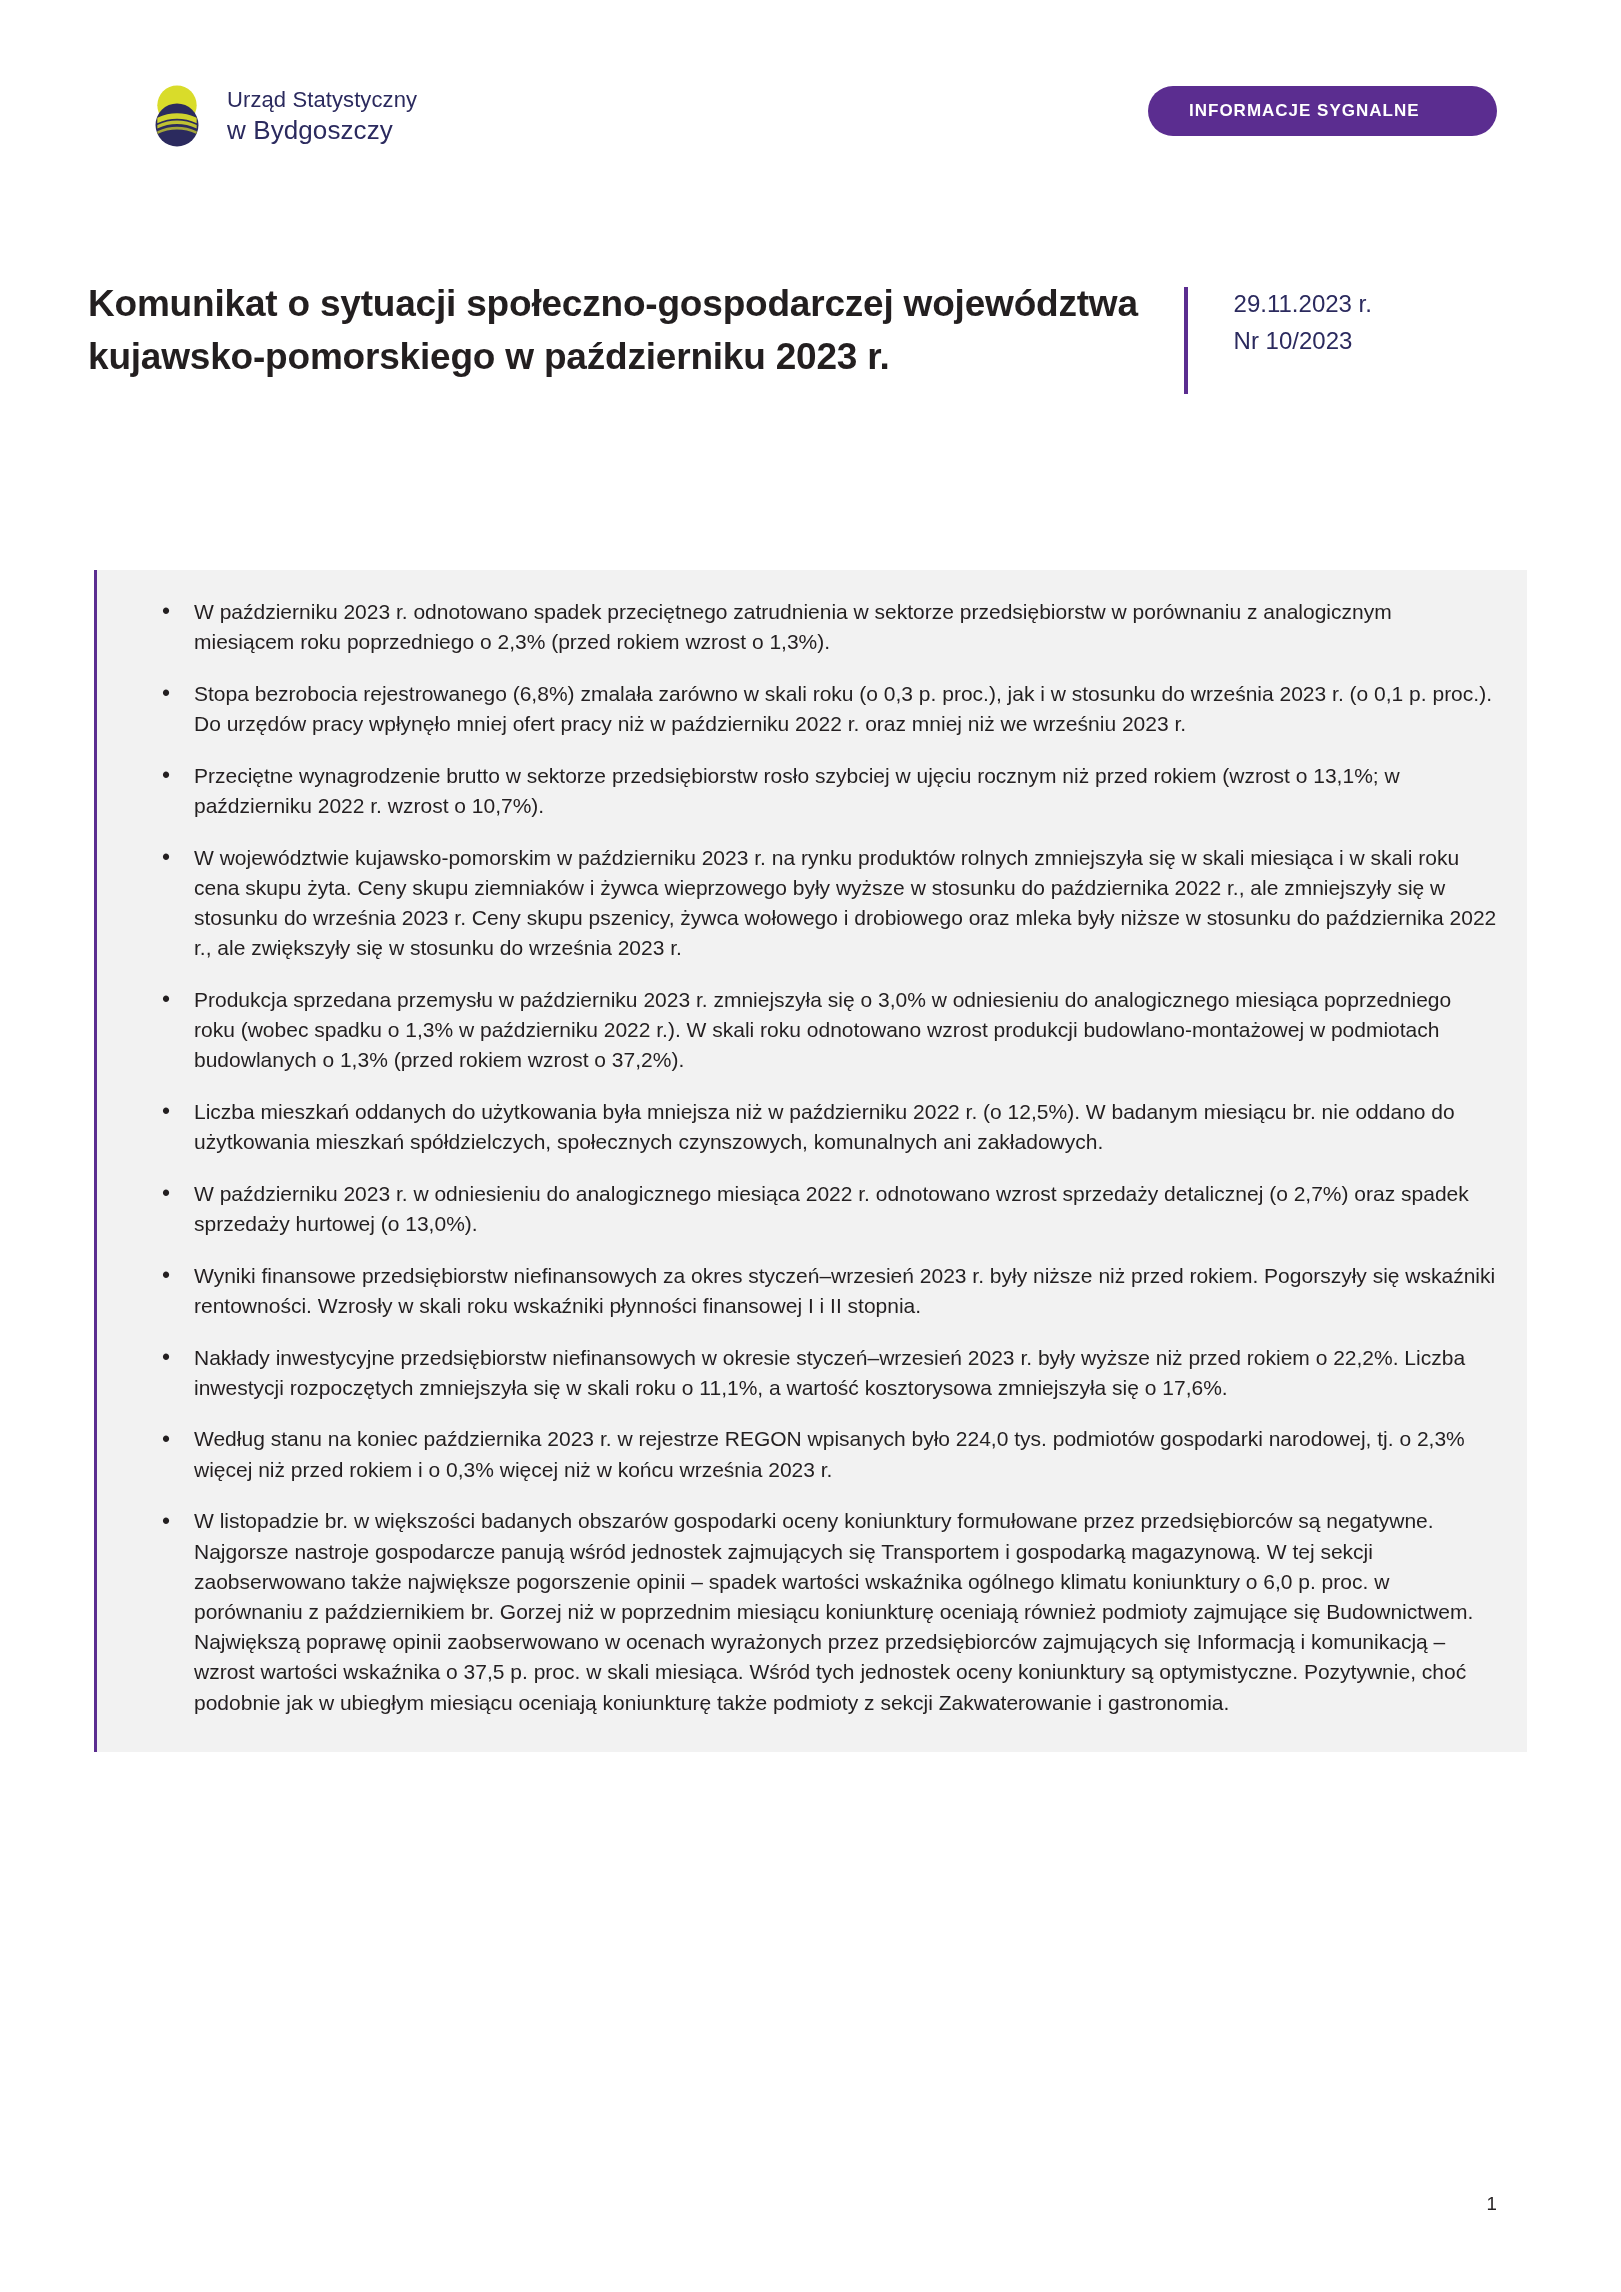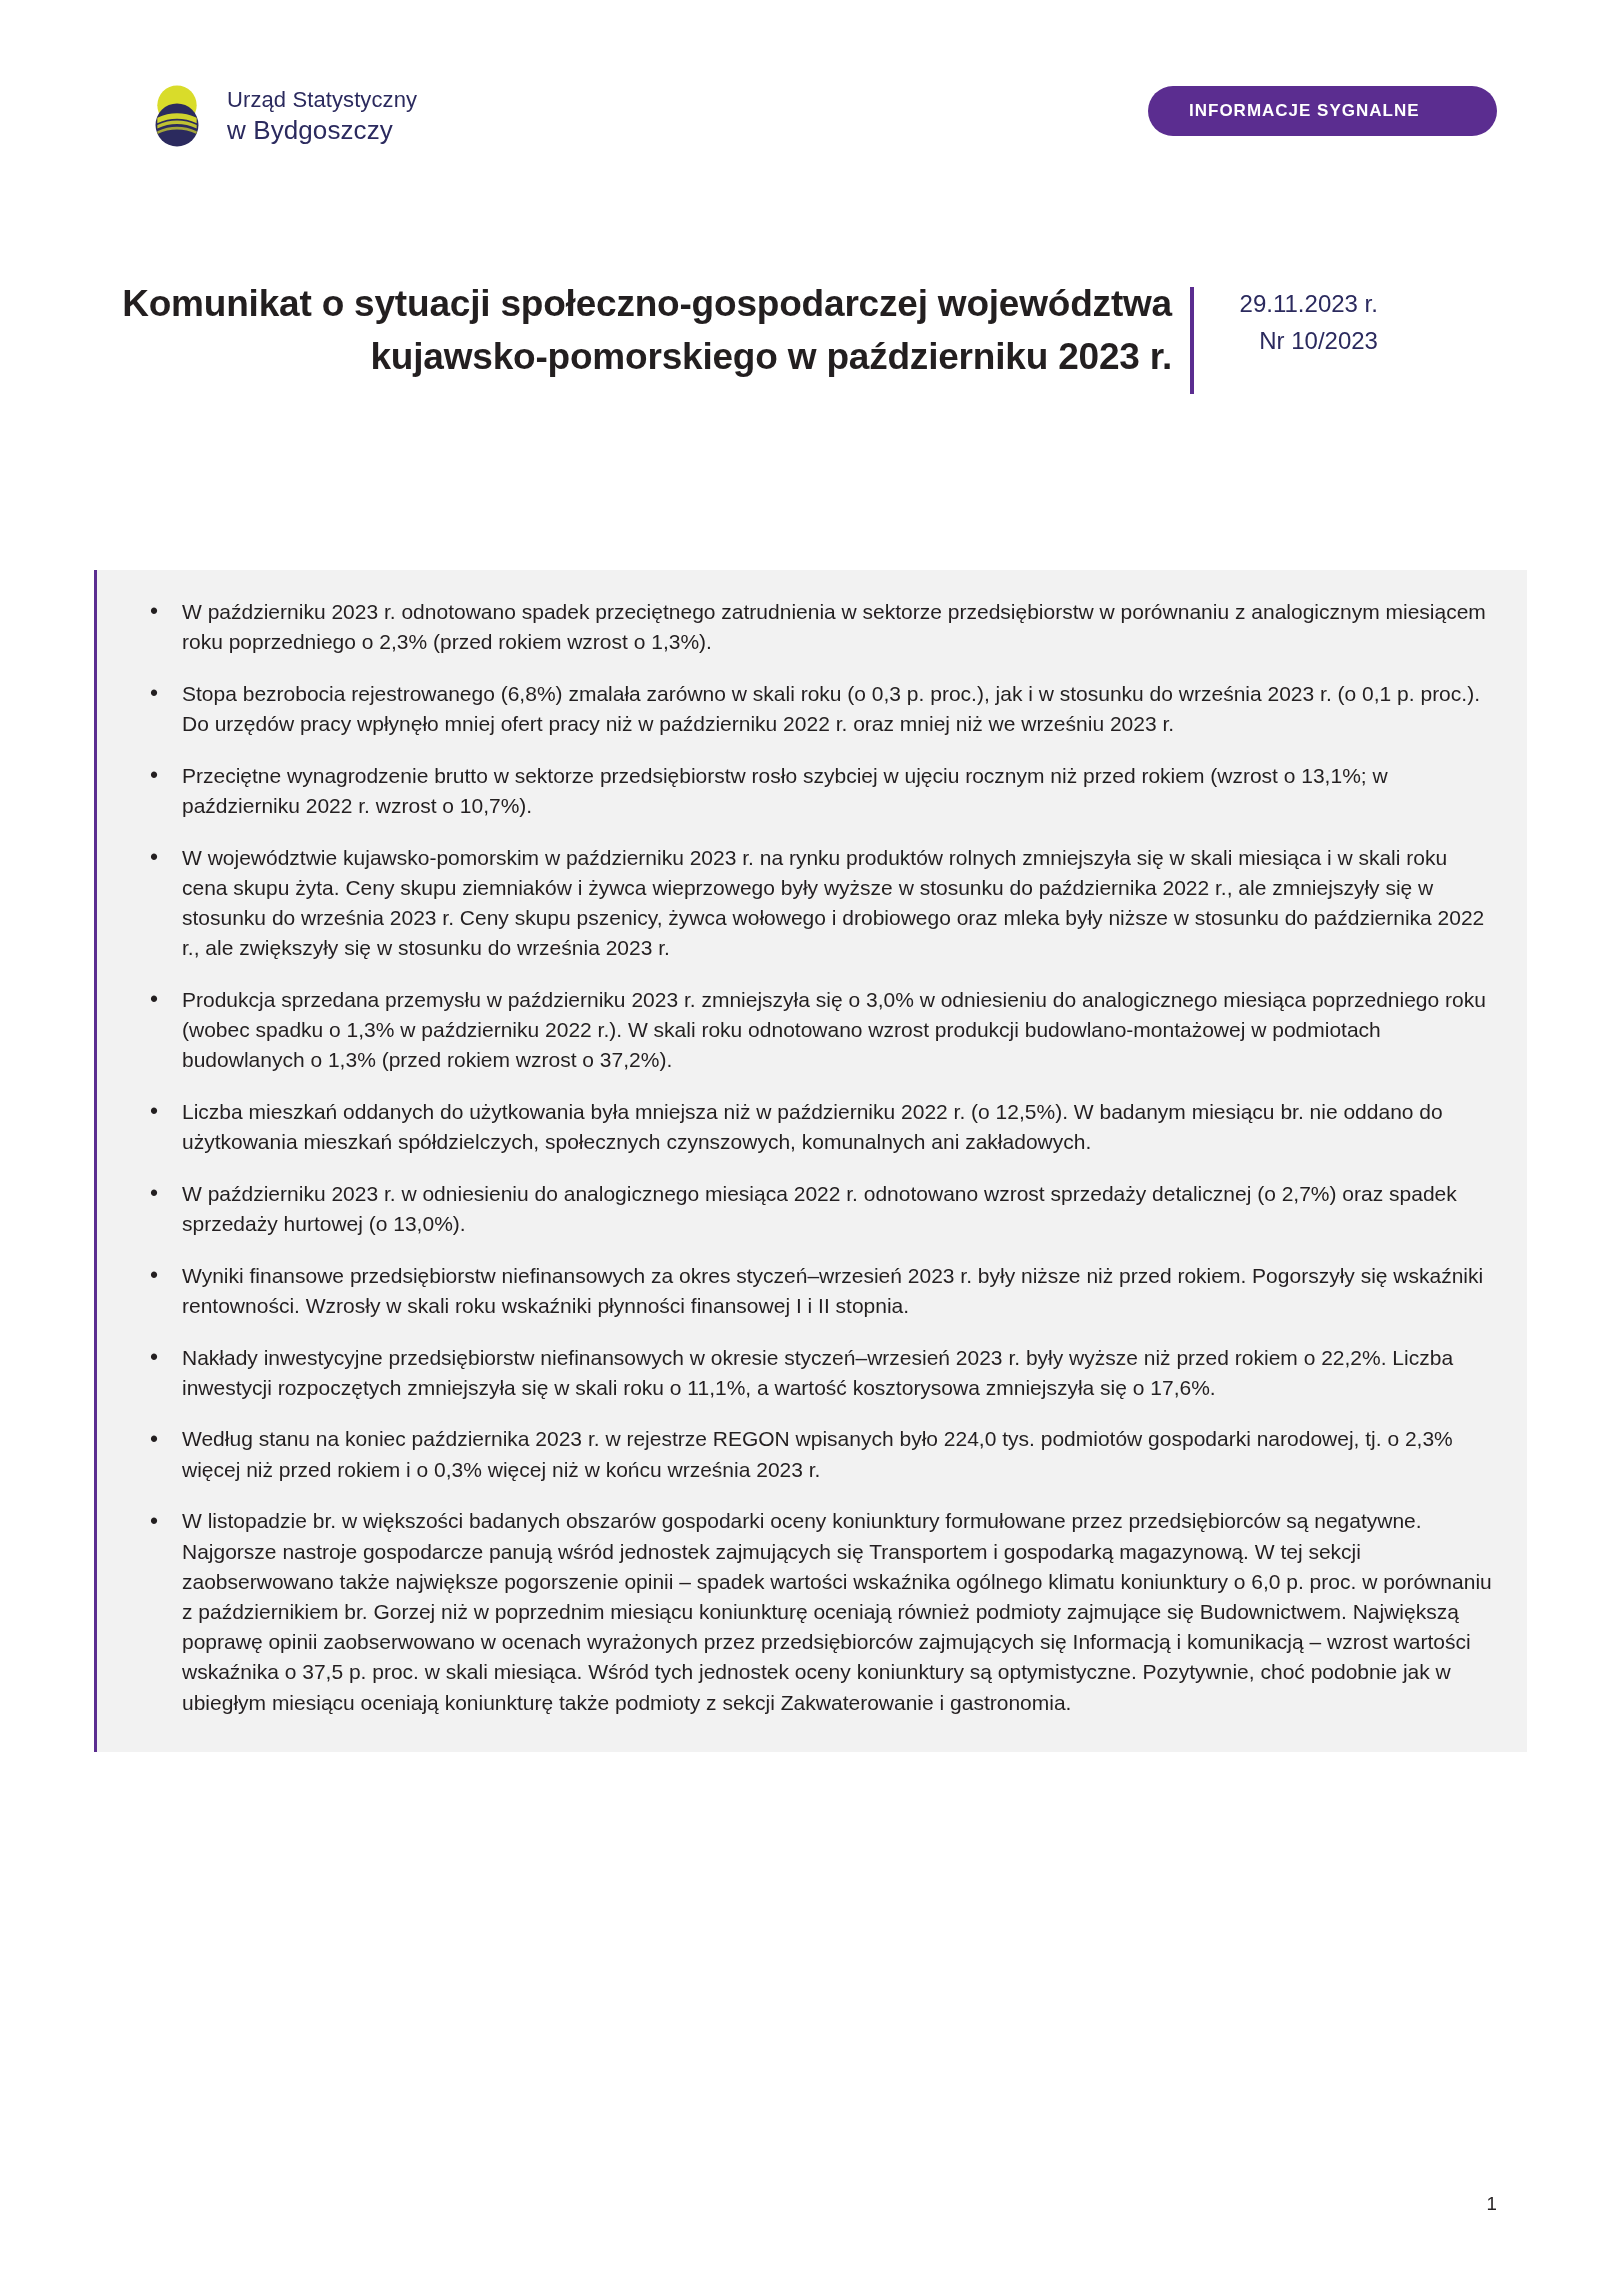--- a/index.html
+++ b/index.html
@@ -67,26 +67,25 @@
     font-weight: bold;
     letter-spacing: 1px;
     border-radius: 25px;
     padding: 15px 41px 15px 41px;
     min-width: 267px;
   }
 
   
   .title-block {
     position: absolute;
-    left: 94px;
+    left: 88px;
     top: 278px;
     width: 1408px;
     display: flex;
     align-items: flex-start;
-    text-align: right;
   }
   .title-main {
     width: 1078px;
     font-size: 37px;
     font-weight: bold;
     color: #231f20;
     line-height: 1.42;
     letter-spacing: -0.2px;
   }
   .title-meta-sep {
@@ -107,21 +106,21 @@
 
   
   .highlights {
     position: absolute;
     left: 94px;
     top: 570px;
     width: 1433px;
     background: #f2f2f2;
     border-left: 3.6px solid #5b2d90;
     box-sizing: border-box;
-    padding: 27px 30px 30px 30px;
+    padding: 27px 30px 30px 42px;
   }
   ul.bullets {
     list-style: none;
     margin: 0;
     padding: 0;
   }
   ul.bullets li {
     position: relative;
     padding-left: 55px;
     margin-bottom: 21.4px;

